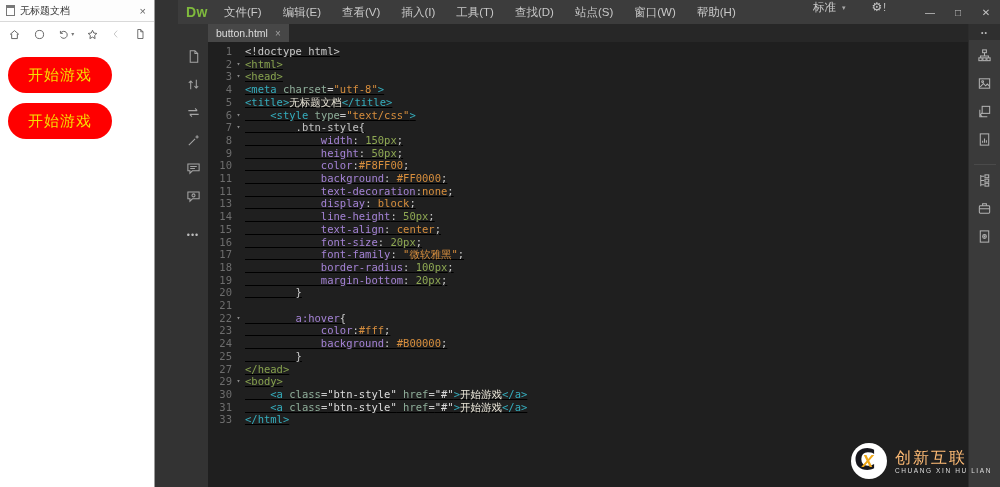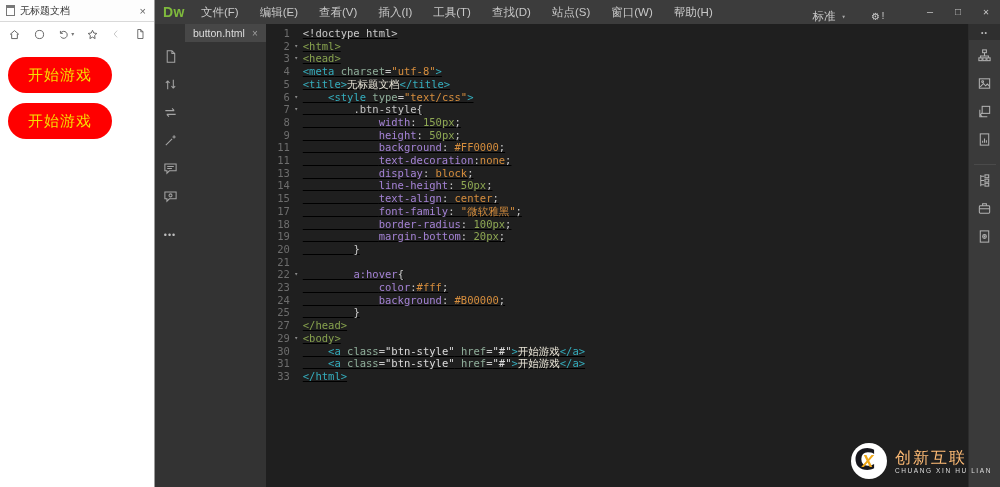--- a/index.html
+++ b/index.html
@@ -16,42 +16,42 @@
   .pv-toolbar { height:24px; display:flex; align-items:center; padding:0 8px; justify-content:space-between; color:#555; }
   .pv-tool { font-size:12px; line-height:1; color:#555; display:flex; align-items:center; }
   .pv-tool svg { display:block; }
   .pv-caret { font-size:6px; color:#777; margin-left:1px; }
   .pv-back { color:#bbb; }
   .pv-content { flex:1; padding:11px 0 0 8px; }
   .game-btn { display:block; width:104px; height:36px; border-radius:18px; text-align:center;
     line-height:36px; font-size:15px; letter-spacing:1px; margin-bottom:10px; text-decoration:none; }
 
   
-  .dw { flex:1; height:487px; display:flex; flex-direction:column; position:relative; background:#333; }
+  .dw { flex:1; height:487px; display:flex; flex-direction:column; position:relative; background:#333;margin-left:23px; }
   .menubar { height:24px; background:#3c3c3c; display:flex; align-items:center; padding:0 0 0 8px; flex:none; }
   .dw-logo { font-weight:bold; font-size:14px; color:#7fba3d; margin-right:16px; letter-spacing:0.5px; }
   .menu-item { font-size:11.5px; color:#c8c8c8; margin-right:21px; white-space:nowrap; cursor:default; }
-  .mb-right { margin-left:auto; display:flex; align-items:flex-end;font-family:Liberation Mono, monospace; }
+  .mb-right { margin-left:auto; display:flex; align-items:flex-start; }
   .workspace { font-size:11.5px; color:#c8c8c8; display:flex; align-items:center; margin-right:26px; }
   .workspace .caret { font-size:7px; margin-left:6px; color:#aaa; }
   .gearwrap { color:#c8c8c8; font-size:12px; margin-right:30px; display:flex; align-items:center; }
   .gear-badge { font-size:10px; margin-left:1px; color:#c8c8c8; }
   .winbtn { width:28px; height:24px; display:flex; align-items:center; justify-content:center; color:#c4c4c4; font-size:10px; }
   .viewbar { height:22px; background:#434343; border-bottom:1px solid #2c2c2c; display:flex; align-items:center; justify-content:center; flex:none; }
   .view-item { font-size:11.5px; color:#bdbdbd; margin:0 14px; display:flex; align-items:center; }
   .view-item.active { color:#41a3d1; }
   .view-item .caret { font-size:7px; color:#bbb; margin-left:8px; }
 
   .mainrow { flex:1; display:flex; min-height:0; }
   .left-strip { width:30px; background:#333; display:flex; flex-direction:column; align-items:center; padding-top:24px; flex:none; }
   .strip-icon { color:#a5a5a5; margin-bottom:11px; height:17px; display:flex; align-items:center; }
   .strip-icon svg { display:block; }
   .more-dots { color:#bdbdbd; font-size:9px; letter-spacing:1px; margin-top:14px; }
 
-  .editor-col { flex:1; display:flex; min-width:0; }
+  .editor-col { flex:1; display:flex; flex-direction:column; min-width:0; }
   .tabbar { height:18px; background:#272727; display:flex; align-items:flex-end; flex:none; }
   .tab { height:18px; background:#474747; color:#ddd; font-size:10.5px; padding:0 8px; display:flex; align-items:center; }
   .tab-close { color:#a0a0a0; font-size:10px; margin-left:7px; }
   .code { flex:1; background:#1f1f1f; overflow:hidden; padding-top:3px;
     font-family:"DejaVu Sans Mono","Liberation Mono",monospace; font-size:10.5px; line-height:12.7px; }
   .cl { display:flex; white-space:pre; }
   .ln { width:24px; text-align:right; color:#6d6d6d; flex:none; }
   .fold { width:13px; text-align:center; color:#8a8a8a; font-size:6.5px; flex:none; line-height:12.7px; }
   .ct { flex:1;text-decoration:underline; }
   .tk-p{color:#c9c9c9} .tk-gg{color:#87a24e} .tk-tt{color:#35aebe} .tk-at{color:#8fae9a}
@@ -206,25 +206,27 @@
         <div class="code" id="code">
             <div class="cl"><span class="ln">1</span><span class="fold"></span><span class="ct"><span class="tk-p">&lt;!doctype html&gt;</span></span></div>
             <div class="cl"><span class="ln">2</span><span class="fold">▾</span><span class="ct"><span class="tk-gg">&lt;html&gt;</span></span></div>
             <div class="cl"><span class="ln">3</span><span class="fold">▾</span><span class="ct"><span class="tk-gg">&lt;head&gt;</span></span></div>
             <div class="cl"><span class="ln">4</span><span class="fold"></span><span class="ct"><span class="tk-tt">&lt;meta</span><span class="tk-at"> charset</span><span class="tk-p">=</span><span class="tk-so">"utf-8"</span><span class="tk-tt">&gt;</span></span></div>
             <div class="cl"><span class="ln">5</span><span class="fold"></span><span class="ct"><span class="tk-tt">&lt;title&gt;</span><span class="tk-tx">无标题文档</span><span class="tk-tt">&lt;/title&gt;</span></span></div>
             <div class="cl"><span class="ln">6</span><span class="fold">▾</span><span class="ct"><span class="tk-p">    </span><span class="tk-tt">&lt;style</span><span class="tk-at"> type</span><span class="tk-p">=</span><span class="tk-so">"text/css"</span><span class="tk-tt">&gt;</span></span></div>
             <div class="cl"><span class="ln">7</span><span class="fold">▾</span><span class="ct"><span class="tk-p">        </span><span class="tk-se">.btn-style</span><span class="tk-p">{</span></span></div>
             <div class="cl"><span class="ln">8</span><span class="fold"></span><span class="ct"><span class="tk-p">            </span><span class="tk-pr">width</span><span class="tk-p">: </span><span class="tk-nu">150px</span><span class="tk-p">;</span></span></div>
             <div class="cl"><span class="ln">9</span><span class="fold"></span><span class="ct"><span class="tk-p">            </span><span class="tk-pr">height</span><span class="tk-p">: </span><span class="tk-nu">50px</span><span class="tk-p">;</span></span></div>
+            <div class="cl"><span class="ln">10</span><span class="fold"></span><span class="ct"><span class="tk-p">            </span><span class="tk-pr">color</span><span class="tk-p">:</span><span class="tk-kw">#F8FF00</span><span class="tk-p">;</span></span></div>
             <div class="cl"><span class="ln">11</span><span class="fold"></span><span class="ct"><span class="tk-p">            </span><span class="tk-pr">background</span><span class="tk-p">: </span><span class="tk-kw">#FF0000</span><span class="tk-p">;</span></span></div>
             <div class="cl"><span class="ln">11</span><span class="fold"></span><span class="ct"><span class="tk-p">            </span><span class="tk-pr">text-decoration</span><span class="tk-p">:</span><span class="tk-kw">none</span><span class="tk-p">;</span></span></div>
             <div class="cl"><span class="ln">13</span><span class="fold"></span><span class="ct"><span class="tk-p">            </span><span class="tk-pr">display</span><span class="tk-p">: </span><span class="tk-kw">block</span><span class="tk-p">;</span></span></div>
             <div class="cl"><span class="ln">14</span><span class="fold"></span><span class="ct"><span class="tk-p">            </span><span class="tk-pr">line-height</span><span class="tk-p">: </span><span class="tk-nu">50px</span><span class="tk-p">;</span></span></div>
             <div class="cl"><span class="ln">15</span><span class="fold"></span><span class="ct"><span class="tk-p">            </span><span class="tk-pr">text-align</span><span class="tk-p">: </span><span class="tk-kw">center</span><span class="tk-p">;</span></span></div>
+            <div class="cl"><span class="ln">16</span><span class="fold"></span><span class="ct"><span class="tk-p">            </span><span class="tk-pr">font-size</span><span class="tk-p">: </span><span class="tk-nu">20px</span><span class="tk-p">;</span></span></div>
             <div class="cl"><span class="ln">17</span><span class="fold"></span><span class="ct"><span class="tk-p">            </span><span class="tk-pr">font-family</span><span class="tk-p">: </span><span class="tk-so">"微软雅黑"</span><span class="tk-p">;</span></span></div>
             <div class="cl"><span class="ln">18</span><span class="fold"></span><span class="ct"><span class="tk-p">            </span><span class="tk-pr">border-radius</span><span class="tk-p">: </span><span class="tk-nu">100px</span><span class="tk-p">;</span></span></div>
             <div class="cl"><span class="ln">19</span><span class="fold"></span><span class="ct"><span class="tk-p">            </span><span class="tk-pr">margin-bottom</span><span class="tk-p">: </span><span class="tk-nu">20px</span><span class="tk-p">;</span></span></div>
             <div class="cl"><span class="ln">20</span><span class="fold"></span><span class="ct"><span class="tk-p">        </span><span class="tk-p">}</span></span></div>
             <div class="cl"><span class="ln">21</span><span class="fold"></span><span class="ct"></span></div>
             <div class="cl"><span class="ln">22</span><span class="fold">▾</span><span class="ct"><span class="tk-p">        </span><span class="tk-pr">a:hover</span><span class="tk-p">{</span></span></div>
             <div class="cl"><span class="ln">23</span><span class="fold"></span><span class="ct"><span class="tk-p">            </span><span class="tk-pr">color</span><span class="tk-p">:</span><span class="tk-kw">#fff</span><span class="tk-p">;</span></span></div>
             <div class="cl"><span class="ln">24</span><span class="fold"></span><span class="ct"><span class="tk-p">            </span><span class="tk-pr">background</span><span class="tk-p">: </span><span class="tk-kw">#B00000</span><span class="tk-p">;</span></span></div>
             <div class="cl"><span class="ln">25</span><span class="fold"></span><span class="ct"><span class="tk-p">        </span><span class="tk-p">}</span></span></div>
             <div class="cl"><span class="ln">27</span><span class="fold"></span><span class="ct"><span class="tk-gg">&lt;/head&gt;</span></span></div>

